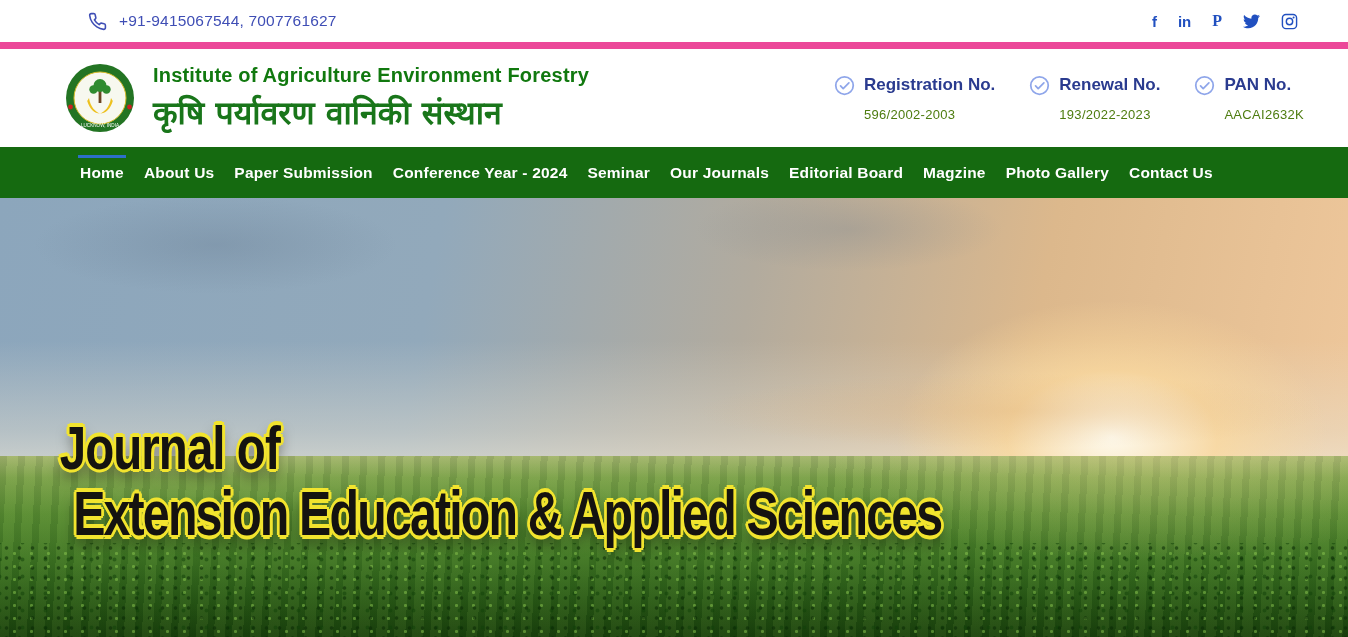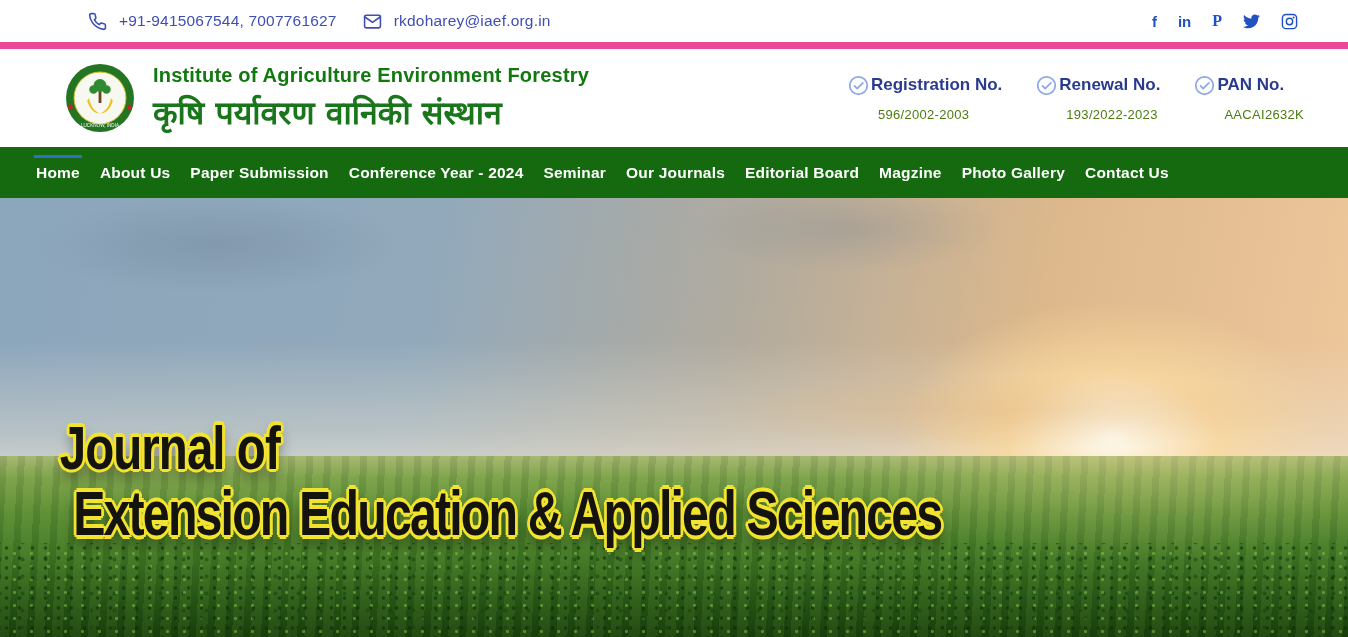--- a/index.html
+++ b/index.html
@@ -20,28 +20,28 @@
 
   
   .header { height:98px; display:flex; align-items:center; background:#fff;
             padding:0 44px 0 64px; }
   .logo { width:72px; height:72px; flex:0 0 auto; cursor:pointer; }
   .titles { margin-left:17px; }
   .title-en { color:#11790f; font-size:20px; font-weight:bold; letter-spacing:.2px; }
   .title-hi { color:#19761a; font-size:32px; font-weight:bold; margin-top:3px;
               font-family:"DejaVu Sans","Liberation Sans",sans-serif; }
   .meta { margin-left:auto; display:flex; gap:34px; }
-  .meta-item .row { display:flex; align-items:center; gap:2px; }
+  .meta-item .row { display:flex; align-items:center; gap:9px; }
   .meta-label { color:#2a3b8f; font-size:17px; font-weight:bold; }
   .meta-value { color:#4d7c0f; font-size:13px; margin:11px 0 0 30px; letter-spacing:.3px; }
   .chk { width:21px; height:21px; display:block; }
 
   
   .nav { height:51px; background:#156a10; display:flex; align-items:center;
-         padding-left:36px; gap:20px; }
+         padding-left:80px; gap:20px; }
   .nav a { color:#fff; font-size:15.5px; font-weight:bold; text-decoration:none;
            cursor:pointer; position:relative; letter-spacing:.2px; white-space:nowrap; }
   .nav a.active::before { content:""; position:absolute; top:-9px; left:-2px; right:-2px;
            height:3px; background:#2d6fc9; }
 
   
   .hero { position:relative; height:439px; overflow:hidden; background:#6f9a44; }
   .sky { position:absolute; left:0; right:0; top:0; height:260px;
     background:
       radial-gradient(ellipse 300px 190px at 82.5% 92%,
@@ -88,27 +88,20 @@
 </style>
 </head>
 <body>
 
 <div class="topbar">
   <a class="contact">
     <svg class="tb-icon" viewBox="0 0 24 24" fill="none" stroke="#3f4eb5" stroke-width="2" stroke-linecap="round" stroke-linejoin="round">
       <path d="M22 16.92v3a2 2 0 0 1-2.18 2 19.79 19.79 0 0 1-8.63-3.07 19.5 19.5 0 0 1-6-6A19.79 19.79 0 0 1 2.12 4.18 2 2 0 0 1 4.11 2h3a2 2 0 0 1 2 1.72 12.84 12.84 0 0 0 .7 2.81 2 2 0 0 1-.45 2.11L8.09 9.91a16 16 0 0 0 6 6l1.27-1.27a2 2 0 0 1 2.11-.45 12.84 12.84 0 0 0 2.81.7A2 2 0 0 1 22 16.92z"></path>
     </svg>
     <span>+91-9415067544, 7007761627</span>
-  </a>
-  <a class="contact">
-    <svg class="tb-icon" viewBox="0 0 24 24" fill="none" stroke="#3f4eb5" stroke-width="2" stroke-linecap="round" stroke-linejoin="round">
-      <rect x="2" y="4" width="20" height="16" rx="2"></rect>
-      <polyline points="22,6 12,13 2,6"></polyline>
-    </svg>
-    <span>rkdoharey@iaef.org.in</span>
   </a>
   <div class="socials">
     <a class="social">f</a>
     <a class="social">in</a>
     <a class="social pin">P</a>
     <a class="social">
       <svg width="17" height="15" viewBox="0 0 24 20" fill="#2150c0">
         <path d="M24 2.3c-.9.4-1.8.7-2.8.8 1-.6 1.8-1.6 2.2-2.7-1 .6-2 1-3.1 1.2C19.4.6 18.1 0 16.7 0c-2.7 0-4.9 2.2-4.9 4.9 0 .4 0 .8.1 1.1C7.7 5.8 4.1 3.8 1.7.9 1.2 1.6 1 2.5 1 3.4c0 1.7.9 3.2 2.2 4.1-.8 0-1.6-.2-2.2-.6v.1c0 2.4 1.7 4.4 3.9 4.8-.4.1-.8.2-1.3.2-.3 0-.6 0-.9-.1.6 2 2.4 3.4 4.6 3.4-1.7 1.3-3.8 2.1-6.1 2.1-.4 0-.8 0-1.2-.1 2.2 1.4 4.8 2.2 7.5 2.2 9.1 0 14-7.5 14-14v-.6c1-.7 1.8-1.6 2.5-2.6z"></path>
       </svg>
     </a>

